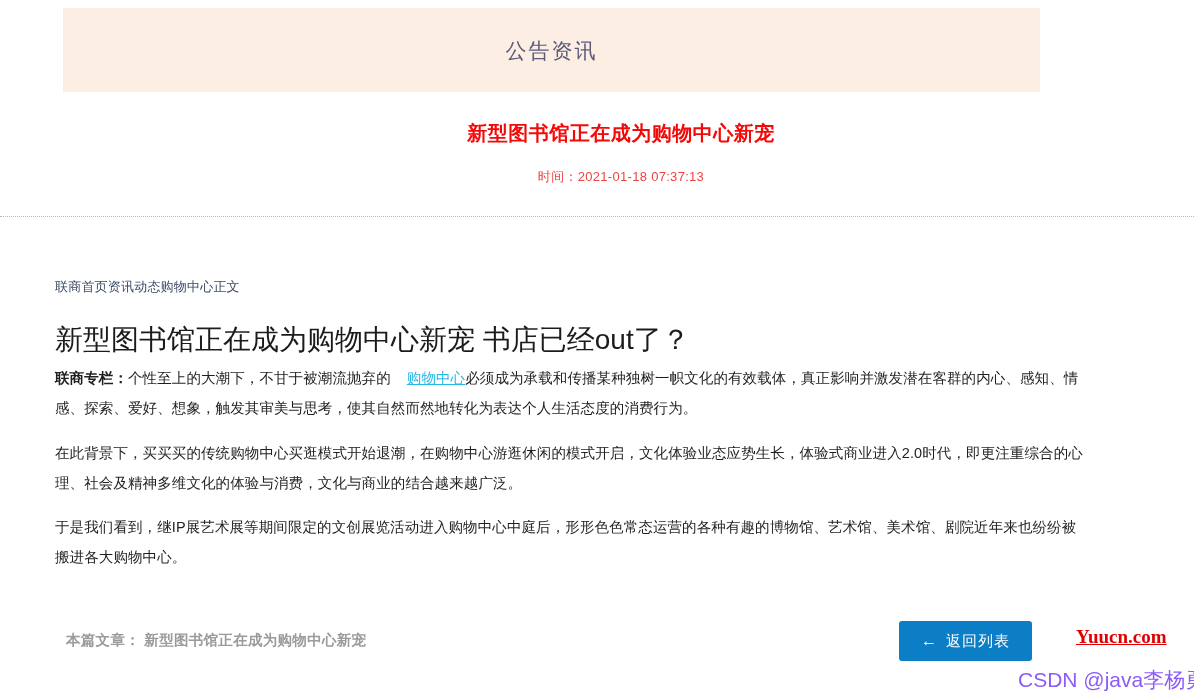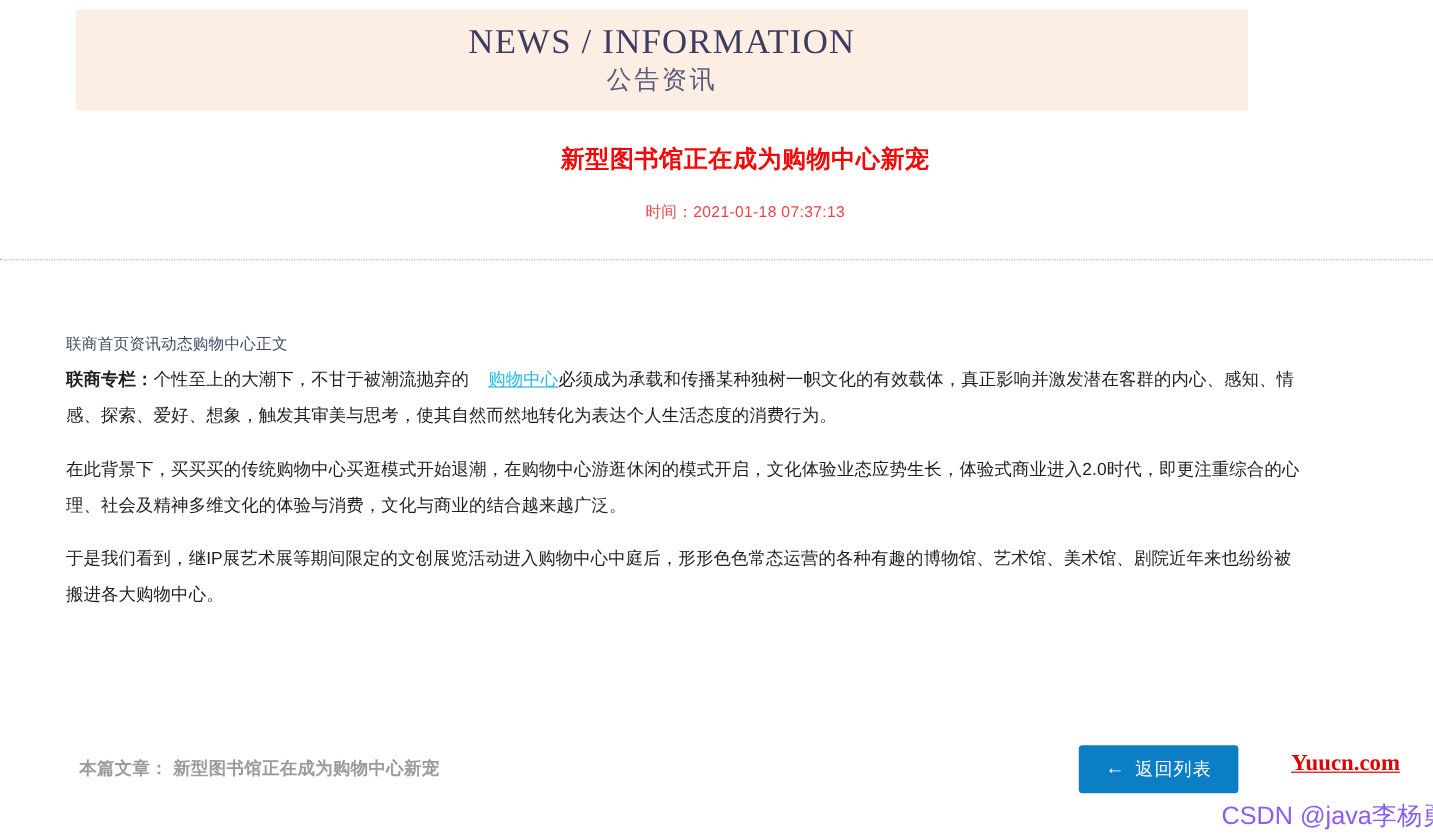--- a/index.html
+++ b/index.html
@@ -158,35 +158,35 @@
     color: #8b5cf6;
     white-space: nowrap;
   }
 </style>
 </head>
 <body>
 
 <div class="page">
 
   <div class="banner">
-    <div class="banner-en">NEWS / INFORMATION</div>
     <div class="banner-cn">公告资讯</div>
   </div>
 
   <div class="art-head">
     <div class="art-title-red">新型图书馆正在成为购物中心新宠</div>
     <div class="art-time">时间：2021-01-18 07:37:13</div>
   </div>
 
   <div class="divider"></div>
 
   <div class="content">
 
     <div class="breadcrumb">联商首页资讯动态购物中心正文</div>
 
+    <div class="main-title">新型图书馆正在成为购物中心新宠 书店已经out了？</div>
 
 
     <p class="para first"><b>联商专栏：</b><span>个性至上的大潮下，不甘于被潮流抛弃的</span><a class="lnk" href="#">购物中心</a><span>必须成为承载和传播某种独树一帜文化的有效载体，真正影响并激发潜在客群的内心、感知、情感、探索、爱好、想象，触发其审美与思考，使其自然而然地转化为表达个人生活态度的消费行为。</span></p>
 
     <p class="para">在此背景下，买买买的传统购物中心买逛模式开始退潮，在购物中心游逛休闲的模式开启，文化体验业态应势生长，体验式商业进入2.0时代，即更注重综合的心理、社会及精神多维文化的体验与消费，文化与商业的结合越来越广泛。</p>
 
     <p class="para">于是我们看到，继IP展艺术展等期间限定的文创展览活动进入购物中心中庭后，形形色色常态运营的各种有趣的博物馆、艺术馆、美术馆、剧院近年来也纷纷被搬进各大购物中心。</p>
 
   </div>
 

